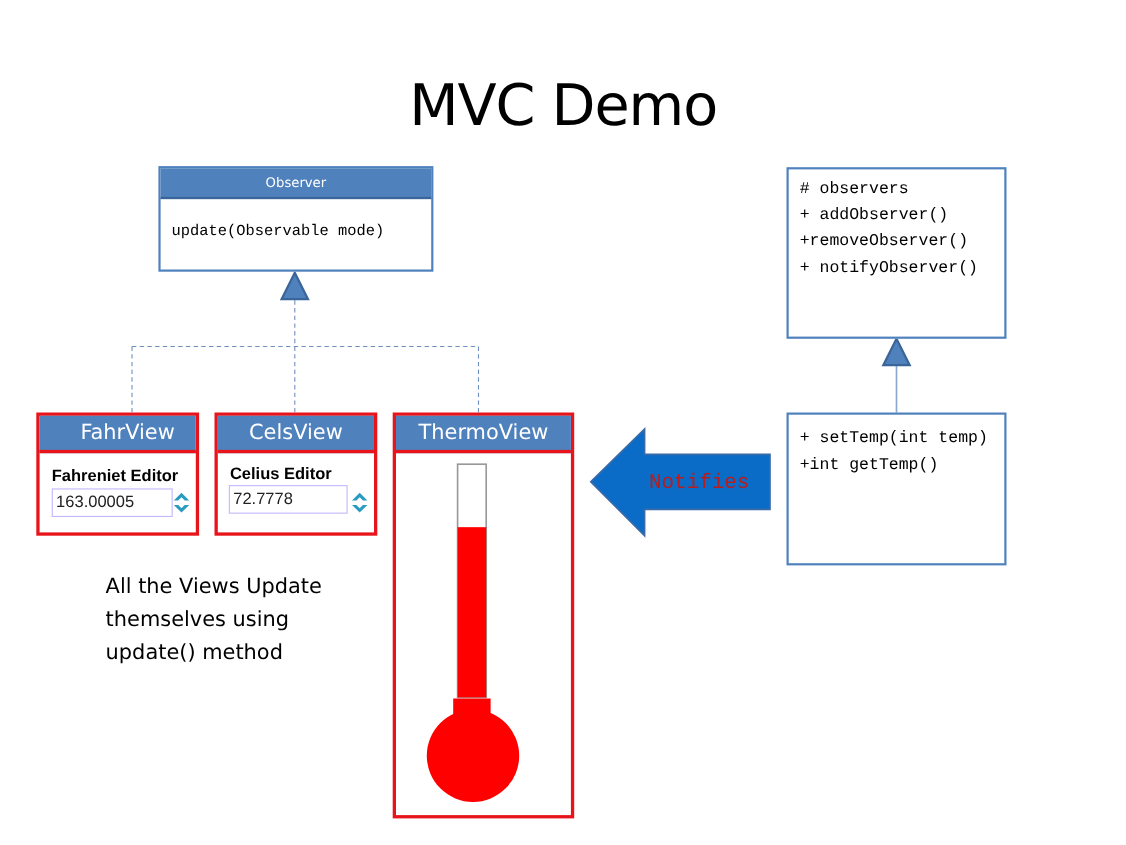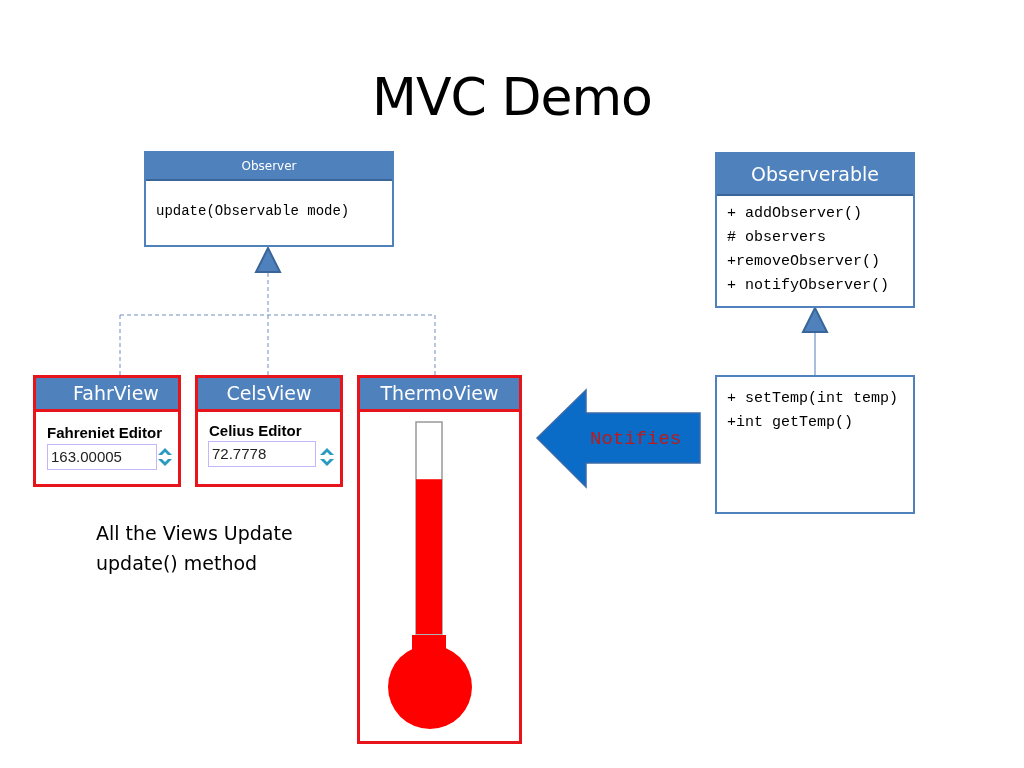--- a/index.html
+++ b/index.html
@@ -71,24 +71,23 @@
   <polygon points="537,438 586,390 586,413 700,413 700,463 586,463 586,487" fill="#0a6cc6" stroke="#3b6aa8" stroke-width="1.5"></polygon>
 </svg>
 <div class="arrow-label" style="left:590px; top:428px;">Notifies</div>
 
 <div class="uml" style="left:144px; top:151px; width:250px; height:96px;">
   <div class="hdr" style="height:26px; line-height:26px; font-size:12px;">Observer</div>
   <div class="body" style="padding-top:18px; font-size:14px;">update(Observable mode)</div>
 </div>
 
 <div class="uml" style="left:715px; top:152px; width:200px; height:156px;">
-  <div class="hdr" style="height:40px; line-height:40px; font-size:19px;">Observerable</div>
   <div class="body" style="padding-top:6px; line-height:24px;">
+    <div># observers</div>
     <div>+ addObserver()</div>
-    <div># observers</div>
     <div>+removeObserver()</div>
     <div>+ notifyObserver()</div>
   </div>
 </div>
 
 <div class="uml" style="left:715px; top:375px; width:200px; height:139px;">
   <div class="body" style="padding-top:10px;">
     <div>+ setTemp(int temp)</div>
     <div>+int getTemp()</div>
   </div>
@@ -119,14 +118,15 @@
   <svg id="thermo" style="position:absolute; left:0; top:34px;" width="159" height="329">
     <rect id="tube" x="56" y="10" width="26" height="212" fill="#fff" stroke="#999" stroke-width="1.5"></rect>
     <rect id="mercury" x="56" y="67.24000000000001" width="26" height="154.76" fill="#ff0000"></rect>
     <rect x="52" y="223" width="34" height="24" fill="#ff0000"></rect>
     <ellipse cx="70" cy="275" rx="42" ry="42" fill="#ff0000"></ellipse>
   </svg>
 </div>
 
 <div class="note">
   <div>All the Views Update</div>
+  <div>themselves using</div>
   <div>update() method</div>
 </div>
 
 </body></html>

